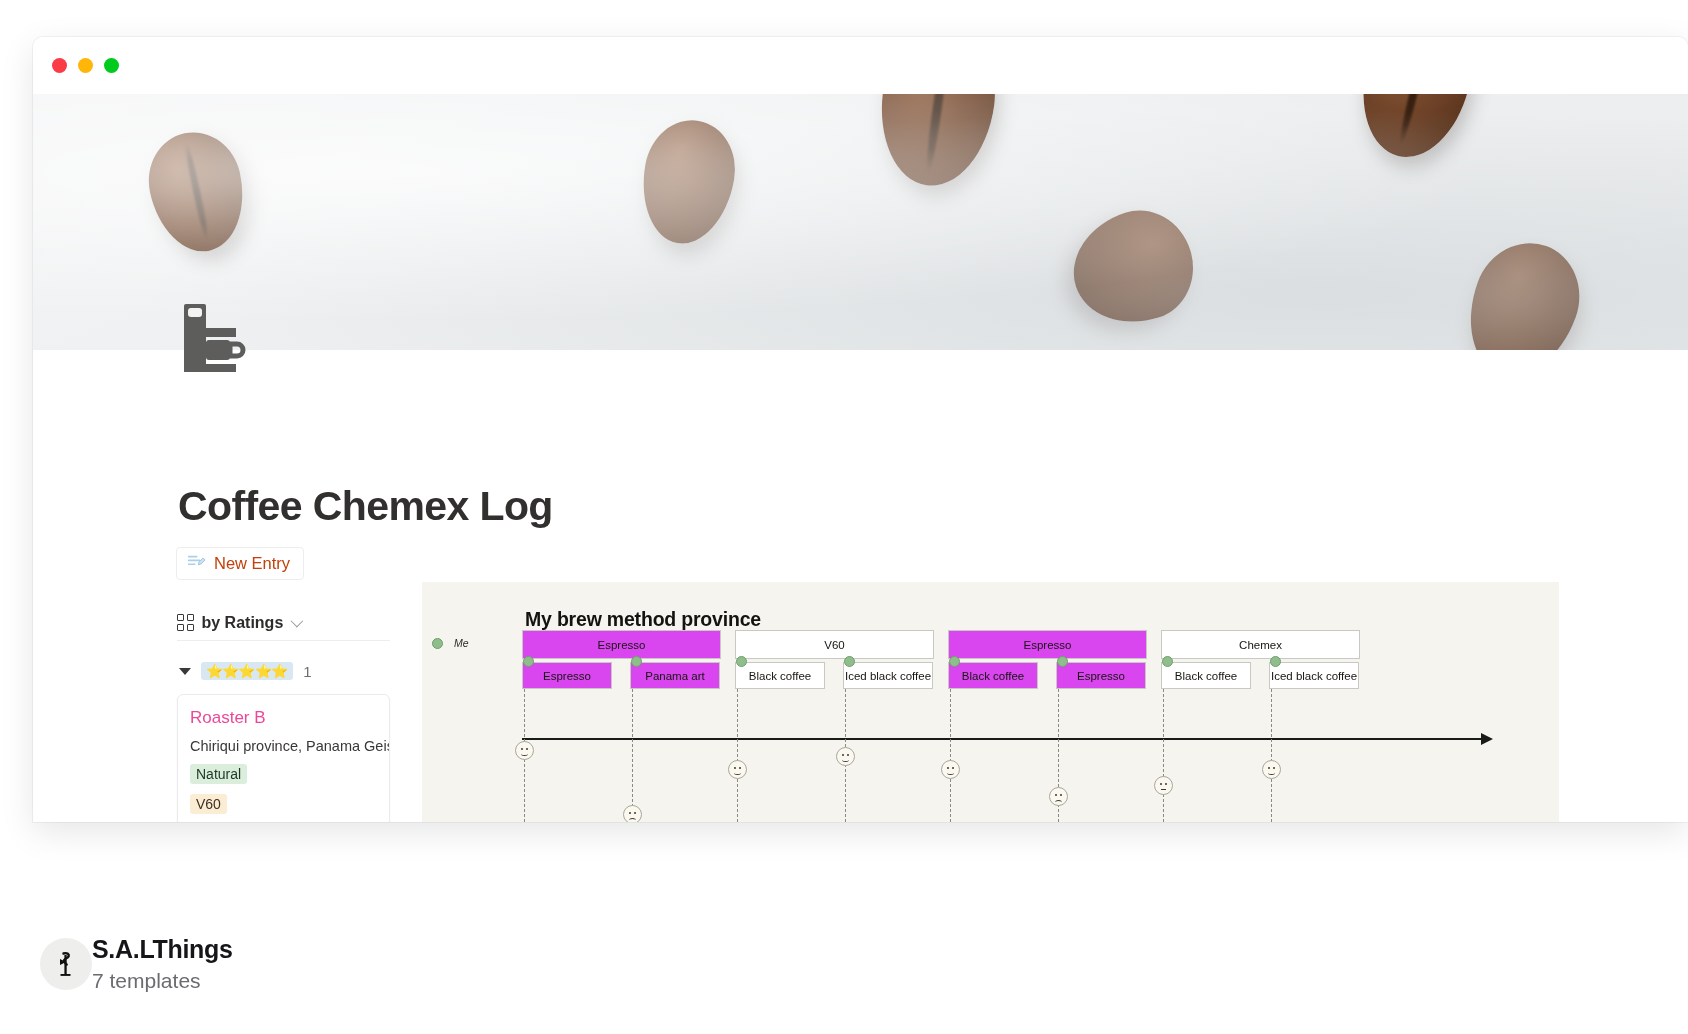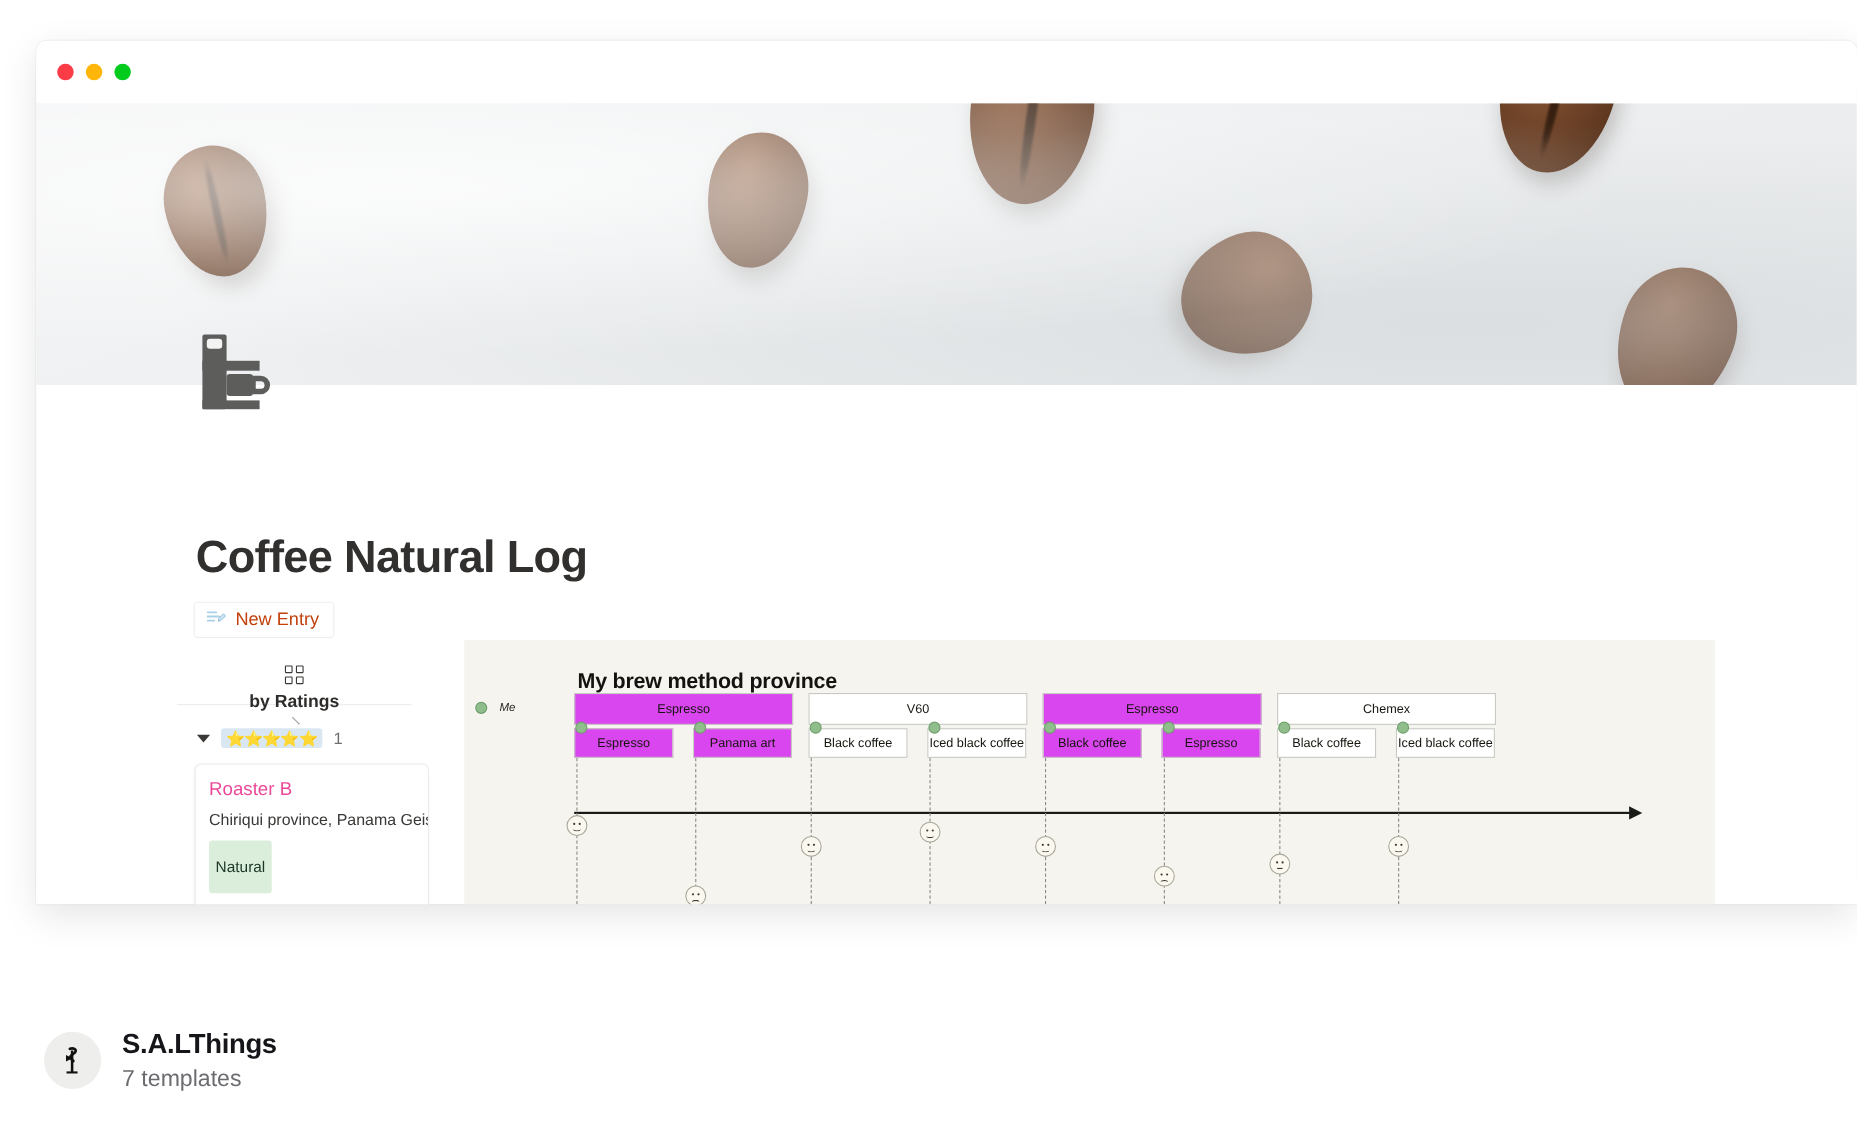--- a/index.html
+++ b/index.html
@@ -89,27 +89,26 @@
     border: 1px solid #ededed;
     border-radius: 4px;
     background: #fff;
     cursor: pointer;
   }
   #newentry .lbl { font-size: 16.5px; color: #c2410c; }
 
   
   #viewbar {
     position: absolute;
-    left: 128px; top: 255px;
+    left: 144px; top: 255px;
     width: 213px;
     height: 36px;
     display: flex; align-items: center; gap: 8px;
     border-bottom: 1px solid #eceded;
     cursor: pointer;
-    flex-direction: column;
   }
   #viewbar .vlabel { font-size: 16px; font-weight: bold; color: #2e2c2a; }
   .grid-ico { display:grid; grid-template-columns: 7px 7px; grid-template-rows: 7px 7px; gap: 2.5px; }
   .grid-ico i { border: 1.6px solid #3a3836; border-radius: 1px; display:block; }
   .chev { width: 9px; height: 9px; border-right: 1.7px solid #9a9a9a; border-bottom: 1.7px solid #9a9a9a;
           transform: rotate(45deg) translateY(-2px); }
 
   
   #column { position: absolute; left: 144px; top: 303px; width: 213px; }
   .grouphead {
@@ -136,21 +135,21 @@
     overflow: hidden;
     cursor: pointer;
   }
   .card .cname { font-size: 17px; color: #ec4899; }
   .card .cdesc {
     margin-top: 10px; font-size: 14.5px; color: #3a3836;
     white-space: nowrap;
   }
   .pill {
     display: inline-block; margin-top: 10px;
-    font-size: 14px; padding: 16px 6px; border-radius: 3px;
+    font-size: 14px; padding: 2px 6px; border-radius: 3px;
   }
   .pill.green { background: #dbeddb; color: #1c3829; }
   .pill.amber { background: #fbecd4; color: #3f3122; }
 
   
   #diagram {
     position: absolute;
     left: 422px; top: 582px;
     width: 1137px; height: 240px;
     background: #f5f4ef;
@@ -203,21 +202,21 @@
   .face .eye { position:absolute; width:2.4px;height:2.4px;border-radius:50%;background:#3d3b33;top:6px;}
   .face .eye.l{left:5px;} .face .eye.r{right:5px;}
   .face .mouth{ position:absolute; left:5px; right:5px; top:9px; height:5px;
                 border-bottom:1.4px solid #3d3b33; border-radius:0 0 70% 70%; }
   .face.sad .mouth{ top:12px; border-bottom:none; border-top:1.4px solid #3d3b33; border-radius:70% 70% 0 0; }
   .face.neutral .mouth{ top:12px; height:0; border-bottom:1.4px solid #3d3b33; border-radius:0; left:6px; right:6px; }
 
   
   #footer {
     position: absolute; left: 40px; top: 935px;
-    display: flex; align-items: center; gap: 19px;
+    display: flex; align-items: center; 
   }
   #avatar {
     width: 52px; height: 52px; border-radius: 50%;
     background: #eeeeec;
     display: flex; align-items: center; justify-content: center;
   }
   #footer .fname { font-size: 25px; font-weight: bold; color: #16161a; letter-spacing: -0.3px; }
   #footer .fsub  { font-size: 21px; color: #6b6b70; margin-top: 5px; }
 </style>
 </head>
@@ -254,21 +253,21 @@
       <svg viewBox="0 0 72 72" width="72" height="72" aria-hidden="true">
         <rect x="6" y="2" width="22" height="68" rx="2" fill="#5d5d5b"></rect>
         <rect x="10" y="6" width="14" height="9" rx="3" fill="#f3f3f3"></rect>
         <rect x="6" y="26" width="52" height="9" fill="#5d5d5b"></rect>
         <rect x="6" y="62" width="52" height="8" fill="#5d5d5b"></rect>
         <rect x="28" y="38" width="24" height="20" rx="3" fill="#5d5d5b"></rect>
         <path d="M52 42h7a6 6 0 0 1 0 12h-7z" fill="none" stroke="#5d5d5b" stroke-width="5"></path>
       </svg>
     </div>
 
-    <h1 id="title">Coffee Natural Log</h1>
+    <h1 id="title">Coffee Chemex Log</h1>
 
     <div id="newentry">
       <span>
         <svg width="19" height="19" viewBox="0 0 20 20" aria-hidden="true">
           <rect x="1" y="4" width="10" height="1.8" rx="0.9" fill="#aacfe8"></rect>
           <rect x="1" y="8" width="13" height="1.8" rx="0.9" fill="#aacfe8"></rect>
           <rect x="1" y="12" width="8" height="1.8" rx="0.9" fill="#aacfe8"></rect>
           <path d="M12.5 10.8 17 6.3l2 2-4.5 4.5-2.6.6z" fill="#cfe4f2" stroke="#8fbdd9" stroke-width="0.9"></path>
         </svg>
       </span>

